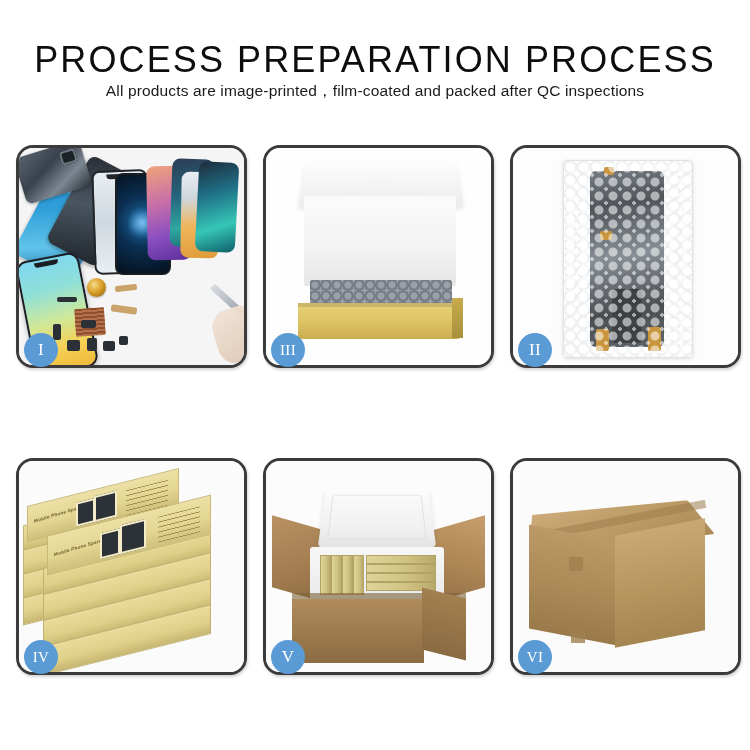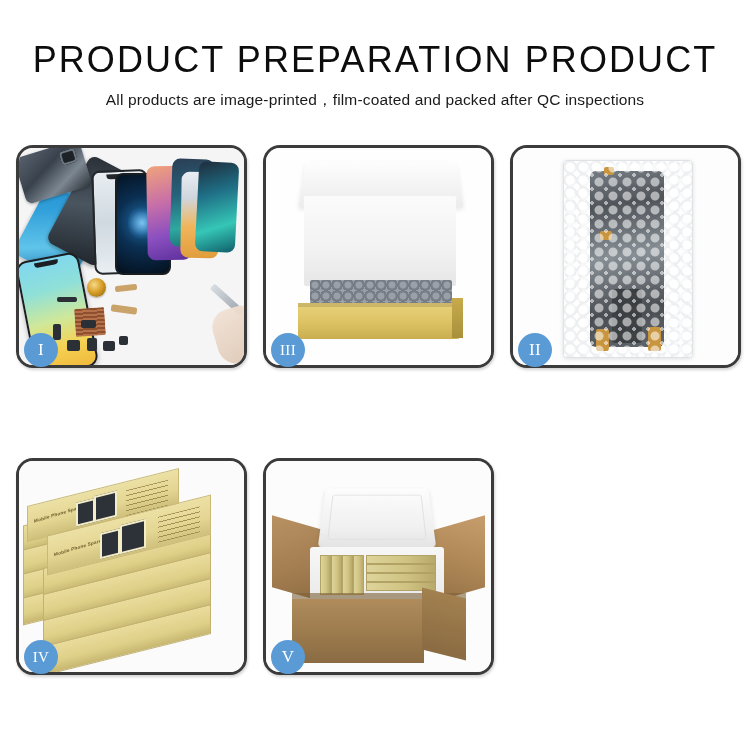--- a/index.html
+++ b/index.html
@@ -11,21 +11,21 @@
     position:relative;
   }
   
   #header{padding-top:40px;text-align:center;}
   #title{
     font-size:36px;font-weight:400;color:#0d0d0d;
     letter-spacing:2.1px;line-height:40px;white-space:nowrap;
   }
   #subtitle{
     font-size:15.5px;color:#1a1a1a;letter-spacing:.15px;
-    margin-top:10px;line-height:19px;white-space:nowrap;
+    margin-top:1px;line-height:19px;white-space:nowrap;
   }
   
   #grid{
     position:absolute;left:16px;top:145px;
     width:725px;
     display:grid;
     grid-template-columns:231px 231px 231px;
     grid-template-rows:223px 217px;
     column-gap:16px;row-gap:90px;
   }
@@ -330,21 +330,21 @@
     position:absolute;left:102px;top:66px;width:90px;height:112px;
     background:linear-gradient(180deg,#c8a875 0%,#b6955f 55%,#a58550 100%);
     transform:skewY(-11deg);
   }
   .tape{position:absolute;background:#a07f4e;opacity:.8;}
 </style>
 </head>
 <body>
 
 <div id="header">
-  <div id="title">PRODUCT PREPARATION PRODUCT</div>
+  <div id="title">PROCESS PREPARATION PROCESS</div>
   <div id="subtitle">All products are image-printed，film-coated and packed after QC inspections</div>
 </div>
 
 <div id="grid">
 
   <div class="panel p1">
     <div class="clip">
       <div class="ph ph-blue-adh"></div>
       <div class="ph ph-blue-back"></div>
       <div class="ph ph-glass"></div>
@@ -444,14 +444,25 @@
         <div class="ybar" style="left:48px;top:20px;width:68px;height:7px;"></div>
         <div class="ybar" style="left:48px;top:29px;width:68px;height:7px;"></div>
       </div>
       <div class="carton-top-edge"></div>
       <div class="carton-front"></div>
       <div class="carton-side"></div>
     </div>
     <div class="badge">V</div>
   </div>
 
+  <div class="panel p6">
+    <div class="clip">
+      <div class="c6-topA"></div>
+      <div class="c6-seam"></div>
+      <div class="c6-left"></div>
+      <div class="c6-right"></div>
+      <div class="tape" style="left:56px;top:96px;width:14px;height:14px;"></div>
+      <div class="tape" style="left:58px;top:170px;width:14px;height:12px;"></div>
+    </div>
+    <div class="badge wide">VI</div>
+  </div>
 
 </div>
 
 </body></html>

